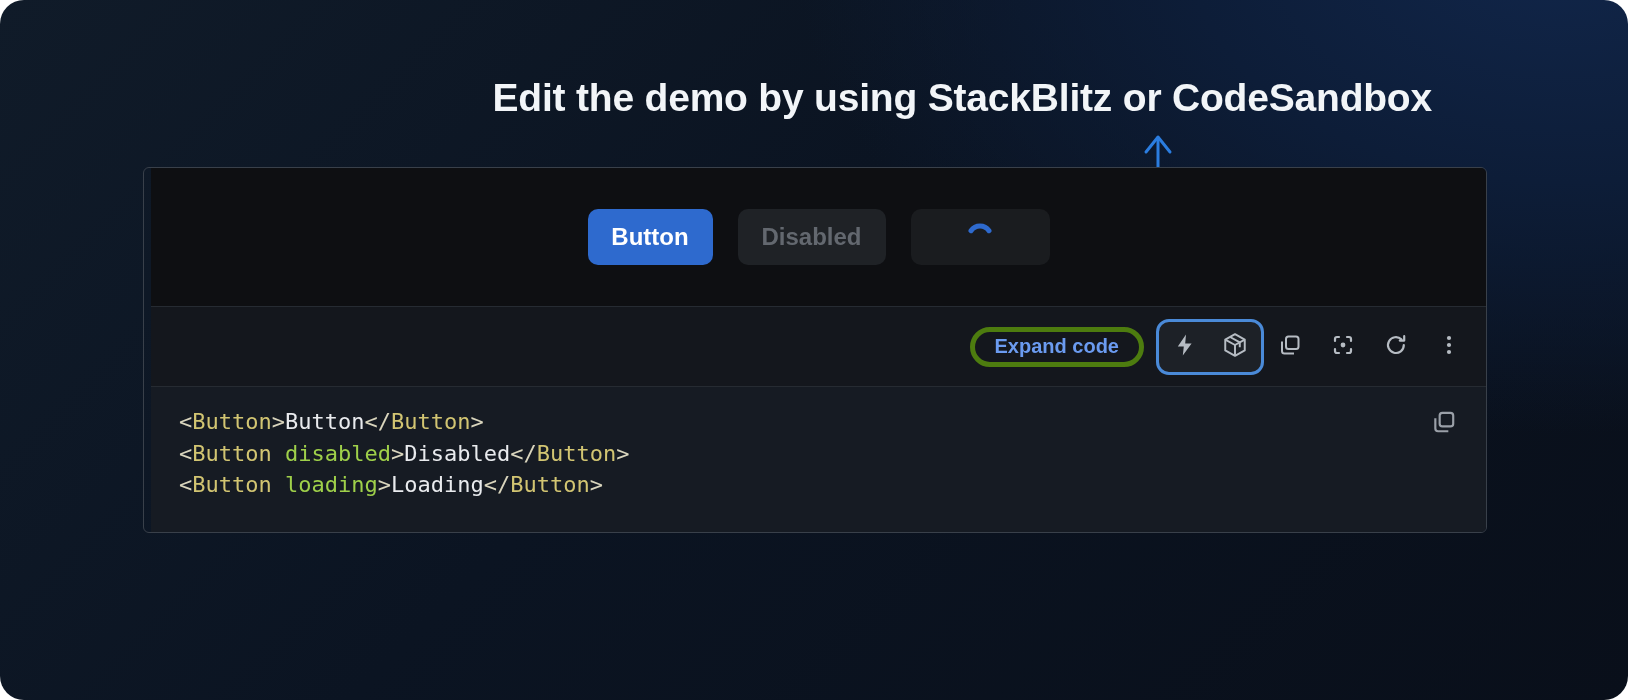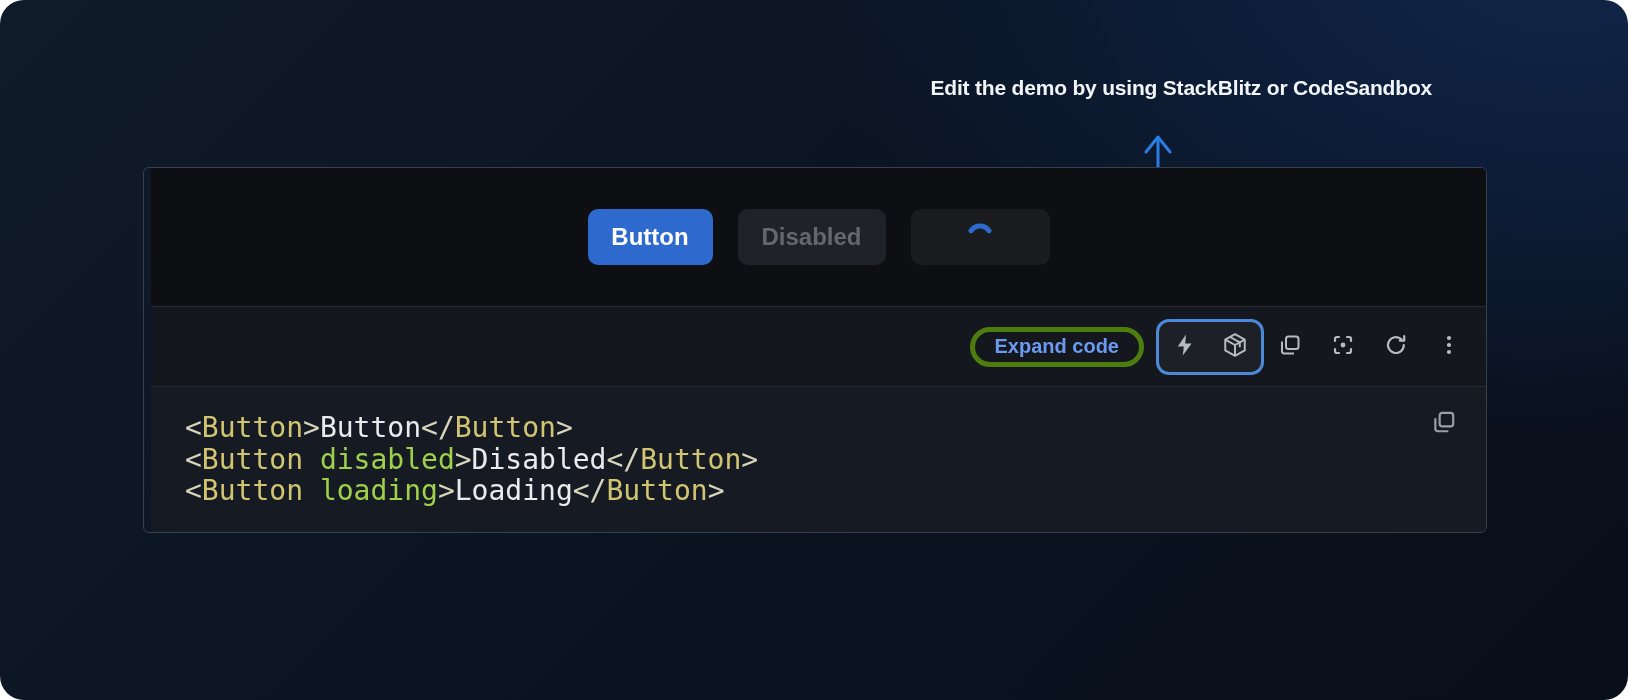--- a/index.html
+++ b/index.html
@@ -4,21 +4,21 @@
 <style>
   html,body{margin:0;padding:0;background:#ffffff;font-family:"Liberation Sans",sans-serif;}
   .stage{
     position:relative;width:1628px;height:700px;border-radius:24px;overflow:hidden;
     background:
       radial-gradient(1100px 700px at 96% -8%, #11264a 0%, #0d1d38 34%, rgba(10,18,32,0) 70%),
       linear-gradient(135deg,#101b29 0%,#0b1422 45%,#090f1a 100%);
   }
   .annotation{
     position:absolute;top:76px;right:196px;
-    color:var(--annotation-text,#f2f5f8);font-size:21px;font-weight:700;letter-spacing:-.2px;
+    color:var(--annotation-text,#f2f5f8);font-size:39px;font-weight:700;letter-spacing:-.2px;
     white-space:nowrap;
     margin-left:22px;
   }
   .arrow-svg{position:absolute;inset:0;width:1628px;height:700px;pointer-events:none;}
 
   .panel{
     position:absolute;left:143px;top:167px;width:1344px;height:366px;
     border:1px solid #39404a;border-radius:6px;overflow:hidden;
     display:flex;flex-direction:column;box-sizing:border-box;padding-left:7px;
   }
@@ -55,23 +55,23 @@
     width:40px;height:40px;background:transparent;border:none;padding:0;cursor:pointer;
     display:flex;align-items:center;justify-content:center;color:var(--icon,#b6bcc3);
   }
   .icon-btn + .icon-btn{margin-left:13px;}
   .sandbox-group .icon-btn{width:32px;height:32px;margin:0;}
 
   .code{
     position:relative;flex:1;background:#161b23;
   }
   .code pre{
-    margin:12px;padding:13px 0 0 22px;
+    margin:6px;padding:13px 0 0 22px;
     font-family:"DejaVu Sans Mono","Liberation Mono",monospace;
-    font-size:28px;line-height:31.5px;color:var(--code-text,#e9ebee);
+    font-size:22px;line-height:31.5px;color:var(--code-text,#e9ebee);
   }
   .tok-punct{color:var(--code-punct,#d9d5bd);}
   .tok-tag{color:var(--code-tag,#d2c572);}
   .tok-attr{color:var(--code-attr,#9fd04a);}
   .tok-text{color:var(--code-text,#e9ebee);}
   .code-copy{
     position:absolute;top:20px;right:26px;width:32px;height:32px;border:none;background:transparent;
     padding:0;cursor:pointer;color:#9aa0a8;display:flex;align-items:center;justify-content:center;
   }
 </style>

